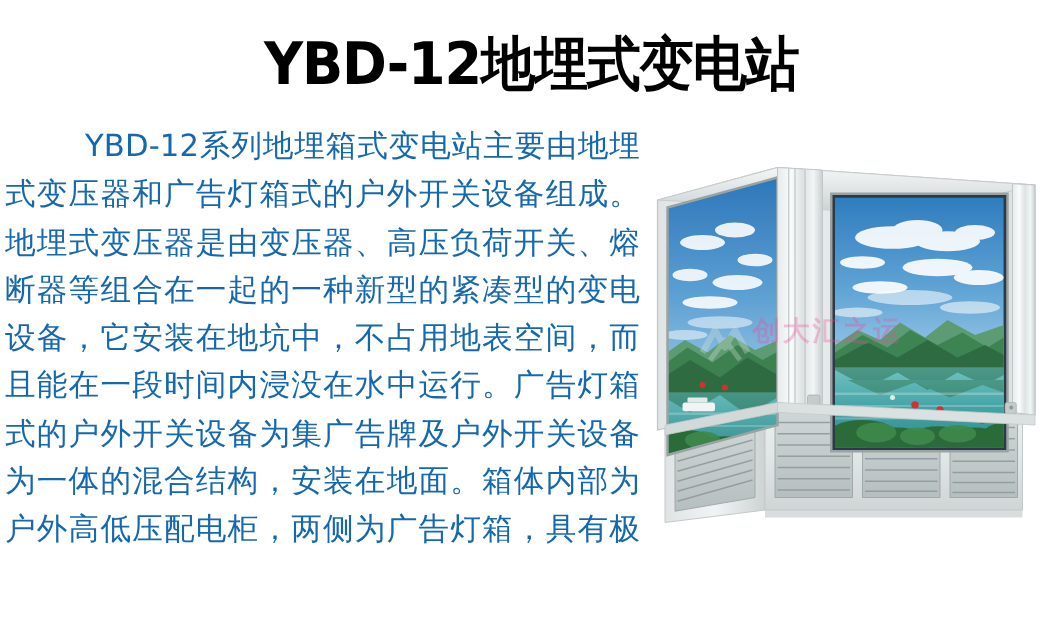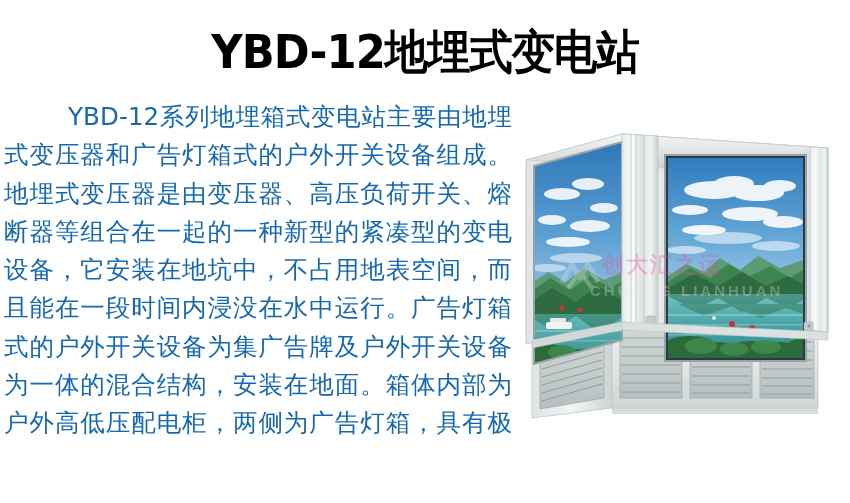--- a/index.html
+++ b/index.html
@@ -382,16 +382,15 @@
       </g>
     </svg>
   </div>
 
   <div class="watermark">
     <svg class="wm-mark" viewBox="0 0 44 42">
       <path d="M4 30 L14 12 L22 26 L30 12 L40 30" fill="none" stroke="#e0eadf" stroke-width="5" stroke-linejoin="round"></path>
       <path d="M10 36 L22 20 L34 36" fill="none" stroke="#e0eadf" stroke-width="4" stroke-linejoin="round"></path>
     </svg>
     <div class="wm-cn">创大汇之运</div>
-    <div class="wm-en">CHUANG LIANHUAN</div>
   </div>
 
 </div>
 
 </body></html>

